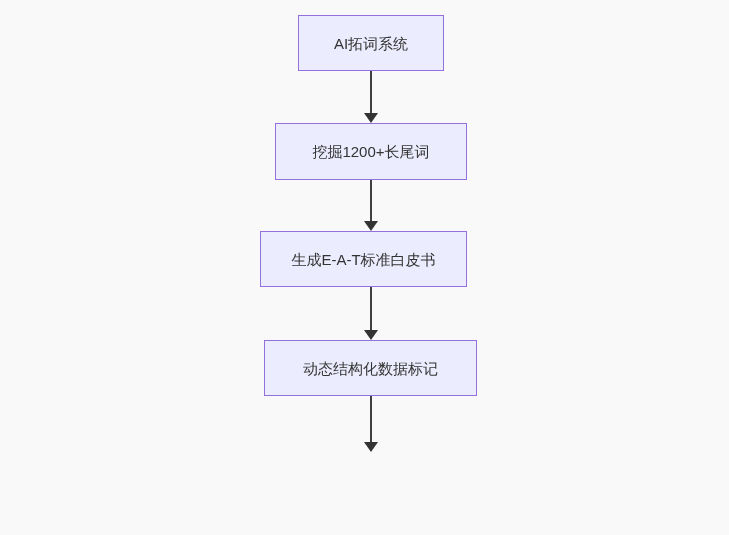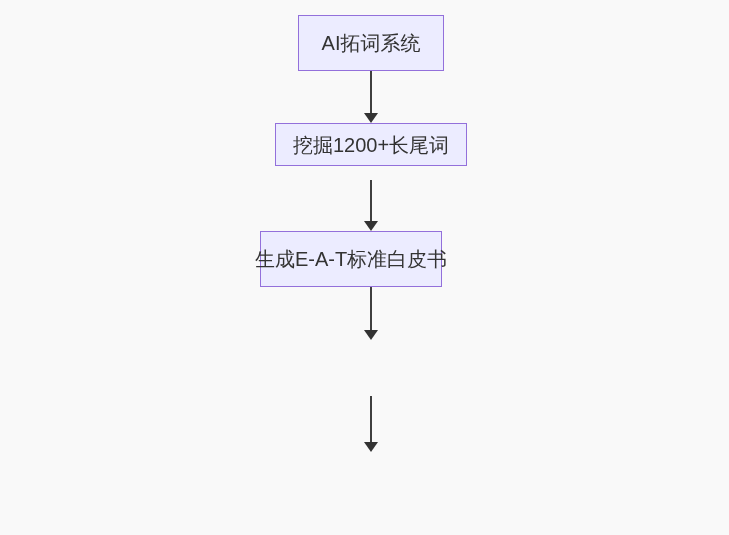--- a/index.html
+++ b/index.html
@@ -19,27 +19,27 @@
     box-sizing: border-box;
     height: 56px;
     background: #ECECFF;
     border: 1px solid #9370DB;
     display: flex;
     align-items: center;
     justify-content: center;
   }
   .node-label {
     color: #333333;
-    font-size: 20px;
+    font-size: 15px;
     line-height: 1;
     white-space: nowrap;
   }
   .node-1 { left: 298px; top: 15px;  width: 146px; }
-  .node-2 { left: 275px; top: 123px; width: 192px; height: 43px; }
-  .node-3 { left: 260px; top: 231px; width: 182px; }
+  .node-2 { left: 275px; top: 123px; width: 192px; height: 57px; }
+  .node-3 { left: 260px; top: 231px; width: 207px; }
   .node-4 { left: 264px; top: 340px; width: 213px; }
   .node-5 { left: 254px; top: 452px; width: 235px; }
 
   .edge {
     position: absolute;
     left: 371px;
     transform: translateX(-50%);
     width: 14px;
     display: flex;
     flex-direction: column;
@@ -87,20 +87,23 @@
 
   <div class="node node-3">
     <span class="node-label">生成E-A-T标准白皮书</span>
   </div>
 
   <div class="edge edge-3">
     <div class="edge-line"></div>
     <div class="edge-head"></div>
   </div>
 
+  <div class="node node-4">
+    <span class="node-label">动态结构化数据标记</span>
+  </div>
 
   <div class="edge edge-4">
     <div class="edge-line"></div>
     <div class="edge-head"></div>
   </div>
 
 
 </div>
 
 </body></html>

